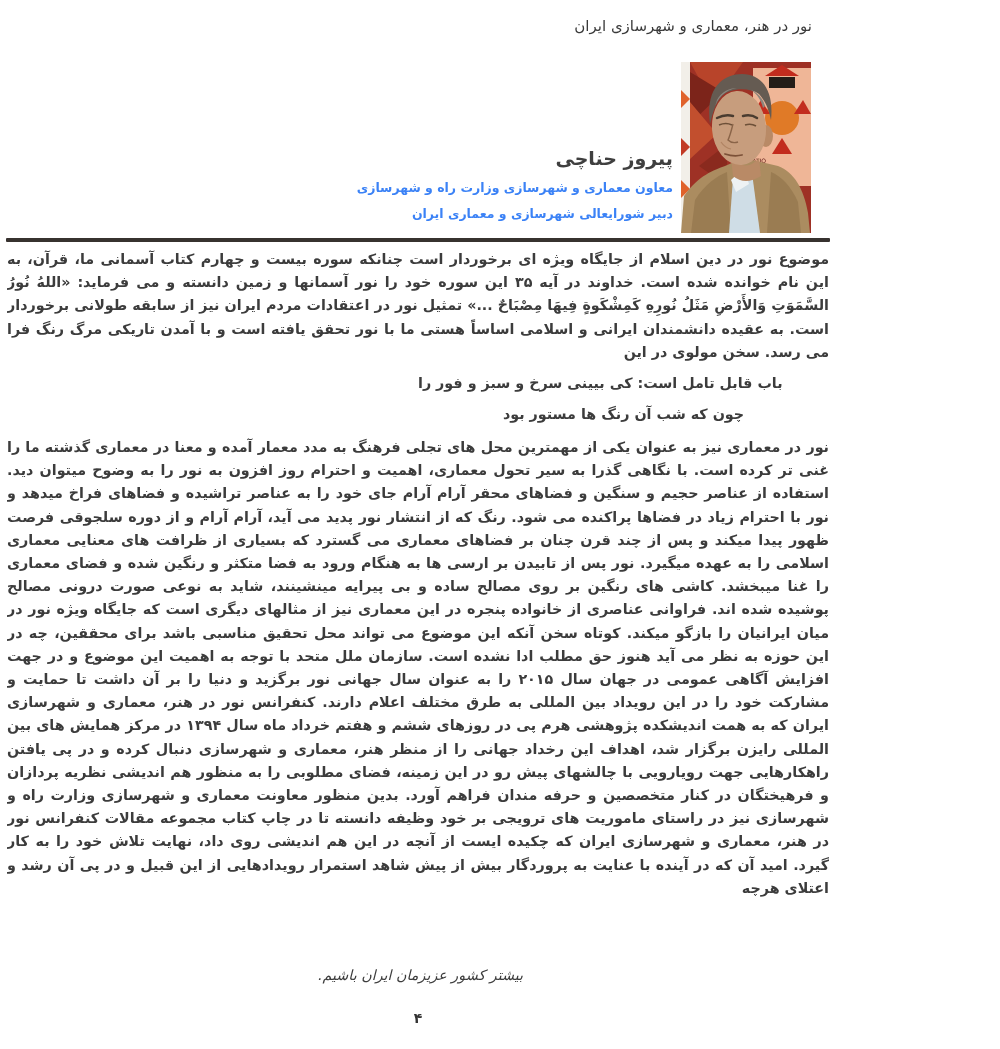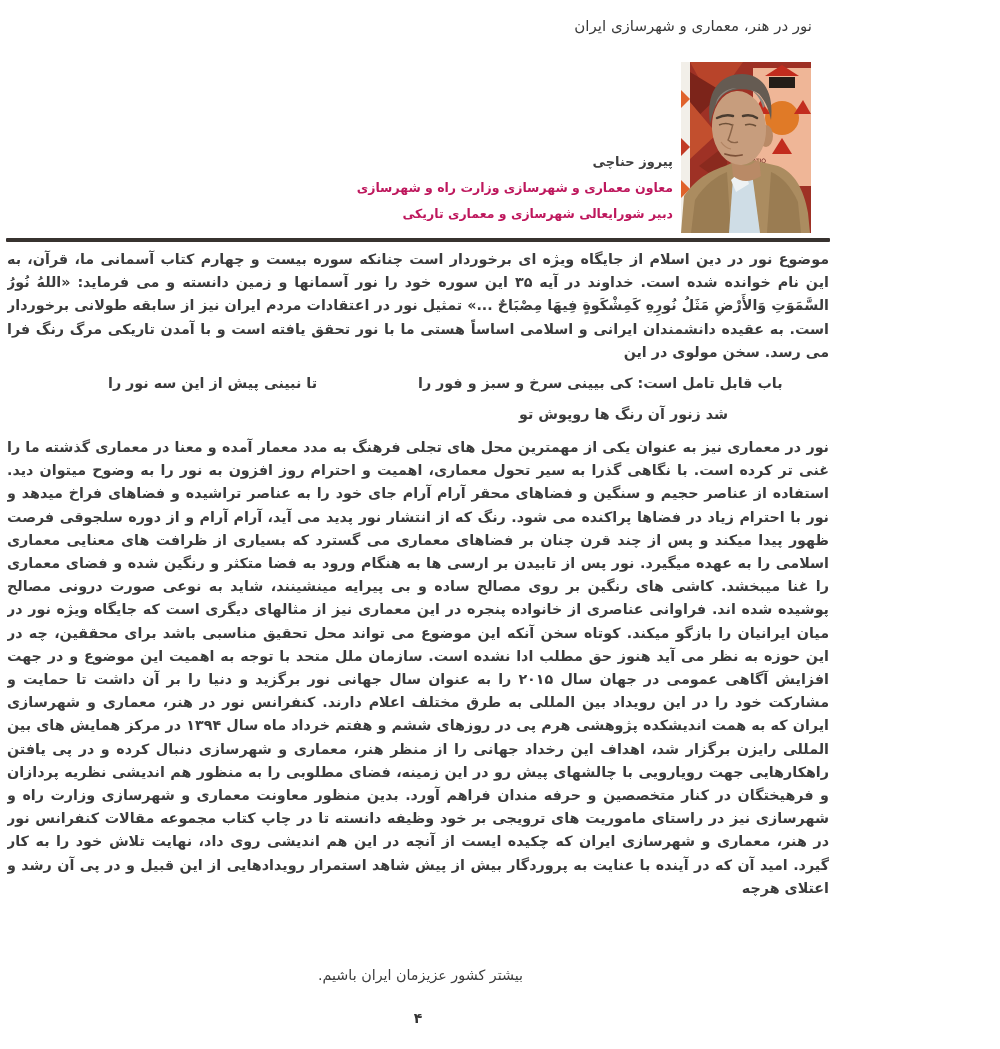--- a/index.html
+++ b/index.html
@@ -11,38 +11,38 @@
   .header-title {
     position:absolute; top:17px; right:24px;
     font-size:15px; letter-spacing:.2px; color:#3a3a3a;
   }
   .author-row {
     position:absolute; top:62px; right:25px;
     display:flex; align-items:flex-end; gap:8px;
   }
   .photo-frame { width:130px; height:171px; overflow:hidden; flex:0 0 auto; }
   .author-text { text-align:right; padding-bottom:12px; }
-  .author-name { font-size:13px; font-weight:bold; color:#3f3f3f; }
-  .author-title { font-size:12.5px; font-weight:bold; color:#be185d; margin-top:11px; white-space:nowrap; }
+  .author-name { font-size:19px; font-weight:bold; color:#3f3f3f; }
+  .author-title { font-size:12.5px; font-weight:bold; color:#3b82f6; margin-top:11px; white-space:nowrap; }
   .rule {
     position:absolute; top:238px; left:6px; right:6px; height:4px;
     background:#37322f; border-radius:1px;
   }
   .content {
     position:absolute; top:248px; left:7px; right:7px; height:712px; overflow:hidden;
     font-size:14.3px; line-height:23.2px; text-align:justify;font-weight:bold;
   }
   .content p { margin:0; }
   .poem { margin:4px 0 7px; }
   .poem-row { display:flex; line-height:30.5px; }
   .poem-cell { width:50%; text-align:center; }
   .poem-row.first .right-cell { text-align:left; }
   .closing-line {
     position:absolute; top:964px; right:313px;
-    font-size:14.3px; line-height:23px; color:#3c3c3c; white-space:nowrap;
+    font-size:14.3px; line-height:23px; color:#3c3c3c; white-space:nowrap;font-style:italic;
   }
   .page-number {
     position:absolute; top:1010px; left:0; right:0; text-align:center;
     font-size:14px; font-weight:bold; color:#333333;
   }
 </style>
 </head>
 <body>
 
 <div class="page">
@@ -97,38 +97,37 @@
         <path d="M64,63 q6,-2 11,1" stroke="#6d5038" stroke-width="1.6" fill="none"></path>
         <path d="M52,62 q-3,12 -5,16 q4,4 10,2" stroke="#8a6448" stroke-width="1.4" fill="none"></path>
         <path d="M44,92 q9,3 17,1" stroke="#7c5138" stroke-width="1.8" fill="none" stroke-linecap="round"></path>
         <path d="M40,80 q4,6 10,7" stroke="#b08362" stroke-width="1.2" fill="none"></path>
       </svg>
     </div>
 
     <div class="author-text">
       <div class="author-name">پیروز حناچی</div>
       <div class="author-title">معاون معماری و شهرسازی وزارت راه و شهرسازی</div>
-      <div class="author-title">دبیر شورایعالی شهرسازی و معماری تاریکی</div>
+      <div class="author-title">دبیر شورایعالی شهرسازی و معماری ایران</div>
     </div>
   </div>
 
   <div class="rule"></div>
 
   <div class="content">
     <p>موضوع نور در دین اسلام از جایگاه ویژه ای برخوردار است چنانکه سوره بیست و چهارم کتاب آسمانی ما، قرآن، به این نام خوانده شده است. خداوند در آیه ۳۵ این سوره خود را نور آسمانها و زمین دانسته و می فرماید: «اللهُ نُورُ السَّمَوَتِ وَالأَرْضِ مَثَلُ نُورِهِ کَمِشْکَوةٍ فِیهَا مِصْبَاحٌ ...» تمثیل نور در اعتقادات مردم ایران نیز از سابقه طولانی برخوردار است. به عقیده دانشمندان ایرانی و اسلامی اساساً هستی ما با نور تحقق یافته است و با آمدن تاریکی مرگ رنگ فرا می رسد. سخن مولوی در این</p>
 
     <div class="poem">
       <div class="poem-row first">
         <div class="poem-cell right-cell">باب قابل تامل است: کی بیینی سرخ و سبز و فور را</div>
-        <div class="poem-cell left-cell">تا نبینی پیش از این سه نور را</div>
       </div>
       <div class="poem-row">
-        <div class="poem-cell left-cell">شد زنور آن رنگ ها روپوش تو</div>
       </div>
       <div class="poem-row">
+        <div class="poem-cell right-cell">چون که شب آن رنگ ها مستور بود</div>
       </div>
     </div>
 
     <p>نور در معماری نیز به عنوان یکی از مهمترین محل های تجلی فرهنگ به مدد معمار آمده و معنا در معماری گذشته ما را غنی تر کرده است. با نگاهی گذرا به سیر تحول معماری، اهمیت و احترام روز افزون به نور را به وضوح میتوان دید. استفاده از عناصر حجیم و سنگین و فضاهای محقر آرام آرام جای خود را به عناصر تراشیده و فضاهای فراخ میدهد و نور با احترام زیاد در فضاها پراکنده می شود. رنگ که از انتشار نور پدید می آید، آرام آرام و از دوره سلجوقی فرصت ظهور پیدا میکند و پس از چند قرن چنان بر فضاهای معماری می گسترد که بسیاری از ظرافت های معنایی معماری اسلامی را به عهده میگیرد. نور پس از تابیدن بر ارسی ها به هنگام ورود به فضا متکثر و رنگین شده و فضای معماری را غنا میبخشد. کاشی های رنگین بر روی مصالح ساده و بی پیرایه مینشینند، شاید به نوعی صورت درونی مصالح پوشیده شده اند. فراوانی عناصری از خانواده پنجره در این معماری نیز از مثالهای دیگری است که جایگاه ویژه نور در میان ایرانیان را بازگو میکند. کوتاه سخن آنکه این موضوع می تواند محل تحقیق مناسبی باشد برای محققین، چه در این حوزه به نظر می آید هنوز حق مطلب ادا نشده است. سازمان ملل متحد با توجه به اهمیت این موضوع و در جهت افزایش آگاهی عمومی در جهان سال ۲۰۱۵ را به عنوان سال جهانی نور برگزید و دنیا را بر آن داشت تا حمایت و مشارکت خود را در این رویداد بین المللی به طرق مختلف اعلام دارند. کنفرانس نور در هنر، معماری و شهرسازی ایران که به همت اندیشکده پژوهشی هرم پی در روزهای ششم و هفتم خرداد ماه سال ۱۳۹۴ در مرکز همایش های بین المللی رایزن برگزار شد، اهداف این رخداد جهانی را از منظر هنر، معماری و شهرسازی دنبال کرده و در پی یافتن راهکارهایی جهت رویارویی با چالشهای پیش رو در این زمینه، فضای مطلوبی را به منظور هم اندیشی نظریه پردازان و فرهیختگان در کنار متخصصین و حرفه مندان فراهم آورد. بدین منظور معاونت معماری و شهرسازی وزارت راه و شهرسازی نیز در راستای ماموریت های ترویجی بر خود وظیفه دانسته تا در چاپ کتاب مجموعه مقالات کنفرانس نور در هنر، معماری و شهرسازی ایران که چکیده ایست از آنچه در این هم اندیشی روی داد، نهایت تلاش خود را به کار گیرد. امید آن که در آینده با عنایت به پروردگار بیش از پیش شاهد استمرار رویدادهایی از این قبیل و در پی آن رشد و اعتلای هرچه</p>
   </div>
 
   <div class="closing-line">بیشتر کشور عزیزمان ایران باشیم.</div>
 
   <div class="page-number">۴</div>
 

